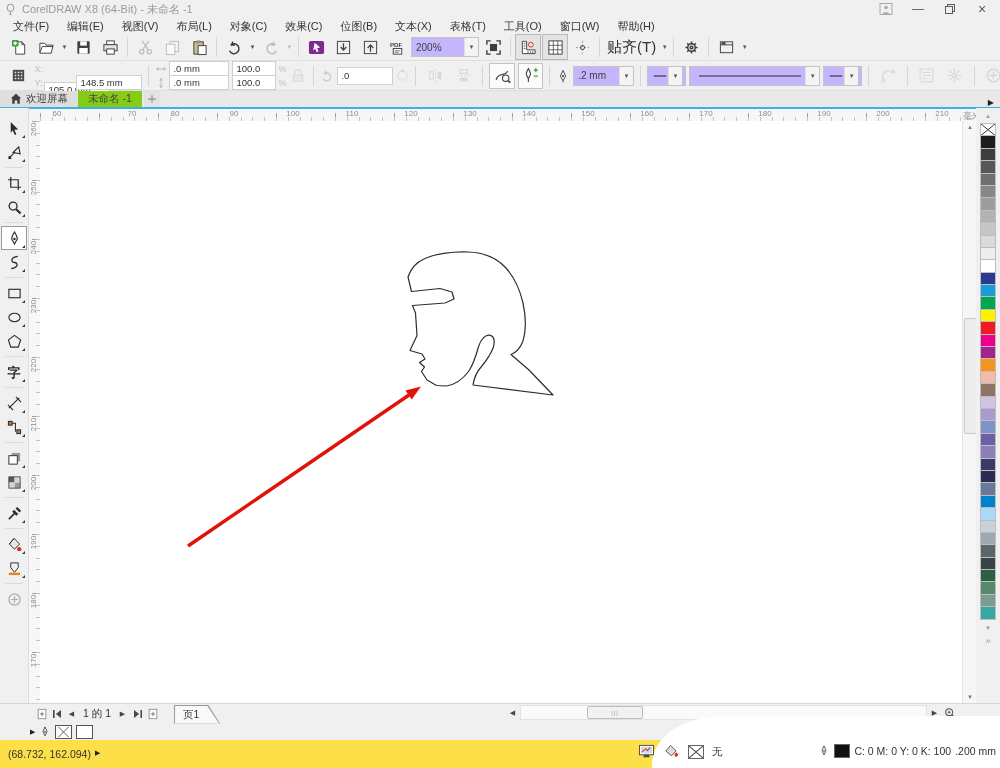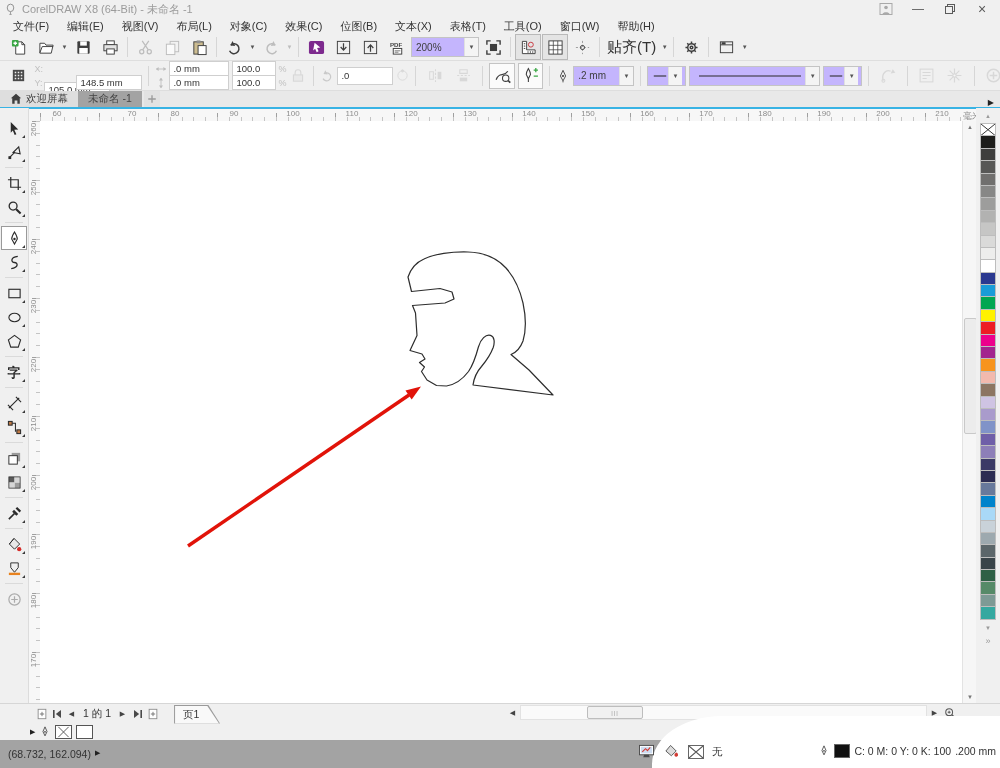--- a/index.html
+++ b/index.html
@@ -35,21 +35,21 @@
   .snaplbl{font-size:15px;color:#333;padding:0 3px}
   .fieldcol{display:flex;flex-direction:column;gap:1px;justify-content:center}
   .frow{display:flex;align-items:center;gap:2px;height:13px}
   .flbl{color:#c0c0c0;font-size:9px;width:8px;text-align:center}
   .pinput{height:13px;border:1px solid #cfcfcf;background:#fff;font-size:9.5px;padding:0 3px;font-family:"Liberation Sans",sans-serif;color:#333}
   .grayicon svg{opacity:.45}
 
   
   #tabsrow{left:0;top:91px;width:1000px;height:16px;background:#e9e9e9;display:flex;align-items:flex-end;border-bottom:2px solid #38b3e4}
   .dtab{height:16px;display:flex;align-items:center;gap:4px;padding:0 10px;font-size:10.5px;color:#444;background:#dedede}
-  .dtab.active{background:#a3a3a3}
+  .dtab.active{background:#84cc16}
   .newtab{width:16px;height:16px;display:flex;align-items:center;justify-content:center;background:#e2e2e2;margin-left:2px}
   #tabscroll{margin-left:auto;margin-right:6px;font-size:8px;color:#222}
 
   
   #rcorner{left:28px;top:109px;width:12px;height:12px;background:#f5f5f5;border-right:1px solid #dcdcdc;border-bottom:1px solid #dcdcdc}
   #hruler{left:40px;top:109px;width:945px;height:12px;background:#f7f7f7;border-bottom:1px solid #d8d8d8;
     background-image:repeating-linear-gradient(90deg,#c4c4c4 0 1px,transparent 1px 11.8px),repeating-linear-gradient(90deg,#9f9f9f 0 1px,transparent 1px 59px);
     background-size:100% 4px,100% 8px;background-position:bottom left,bottom left;background-repeat:no-repeat}
   .htick{position:absolute;top:0;font-size:8px;color:#8c8c8c;transform:translateX(-50%)}
   #hunit{position:absolute;top:1px;right:2px;font-size:9px;color:#8c8c8c;background:#f7f7f7;padding:0 2px}
@@ -90,21 +90,21 @@
     display:flex;align-items:center;padding-left:8px;font-size:10.5px}
   #hscroll{position:absolute;left:505px;top:705px;width:452px;height:15px;display:flex;align-items:center}
   #hscroll .track{flex:1;height:13px;background:#fafafa;border:1px solid #e2e2e2;position:relative}
   #hthumb{position:absolute;left:66px;top:0;width:54px;height:11px;background:#f1f1f1;border:1px solid #bdbdbd;border-radius:2px;
     display:flex;align-items:center;justify-content:center;font-size:6px;color:#9a9a9a;letter-spacing:1px}
   #cornerrow{left:30px;top:724px;height:16px;display:flex;align-items:center;gap:4px}
   .mini-swatch{width:15px;height:12px;border:1px solid #555;background:#fff}
   .mini-swatch svg{width:100%;height:100%}
 
   
-  #statusbar{left:0;top:740px;width:1000px;height:28px;background:#a3a3a3}
+  #statusbar{left:0;top:740px;width:1000px;height:28px;background:#fde047}
   #coords{position:absolute;left:8px;top:8px;font-size:10.5px;color:#333}
   #coords-arrow{position:absolute;left:95px;top:9px;font-size:7px;color:#222}
   #whiteblob{position:absolute;left:652px;top:716px;width:348px;height:52px;background:#fff;border-top-left-radius:70px 48px;z-index:5}
   #status-mid{position:absolute;left:638px;top:744px;display:flex;align-items:center;gap:8px;z-index:6}
   #status-right{position:absolute;right:4px;top:744px;display:flex;align-items:center;gap:4px;z-index:6;font-size:10.5px;color:#333}
   .statswatch{width:14px;height:12px;border:1px solid #666}
   .statswatch.black{background:#111}
 </style>
 </head>
 <body>

